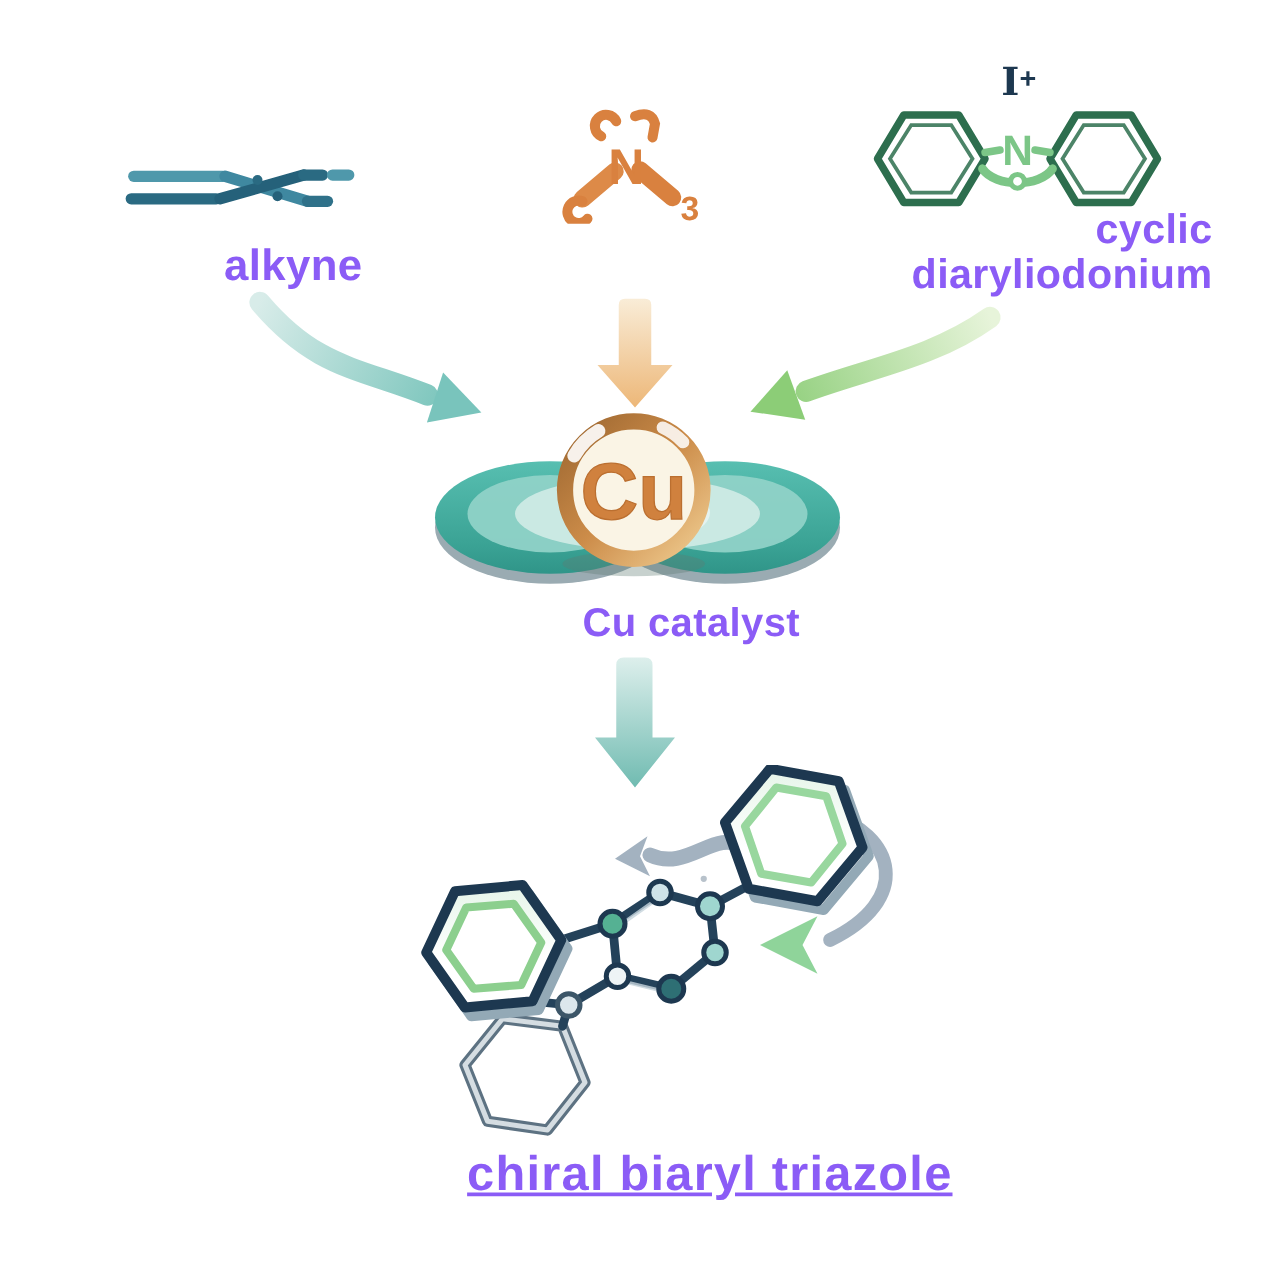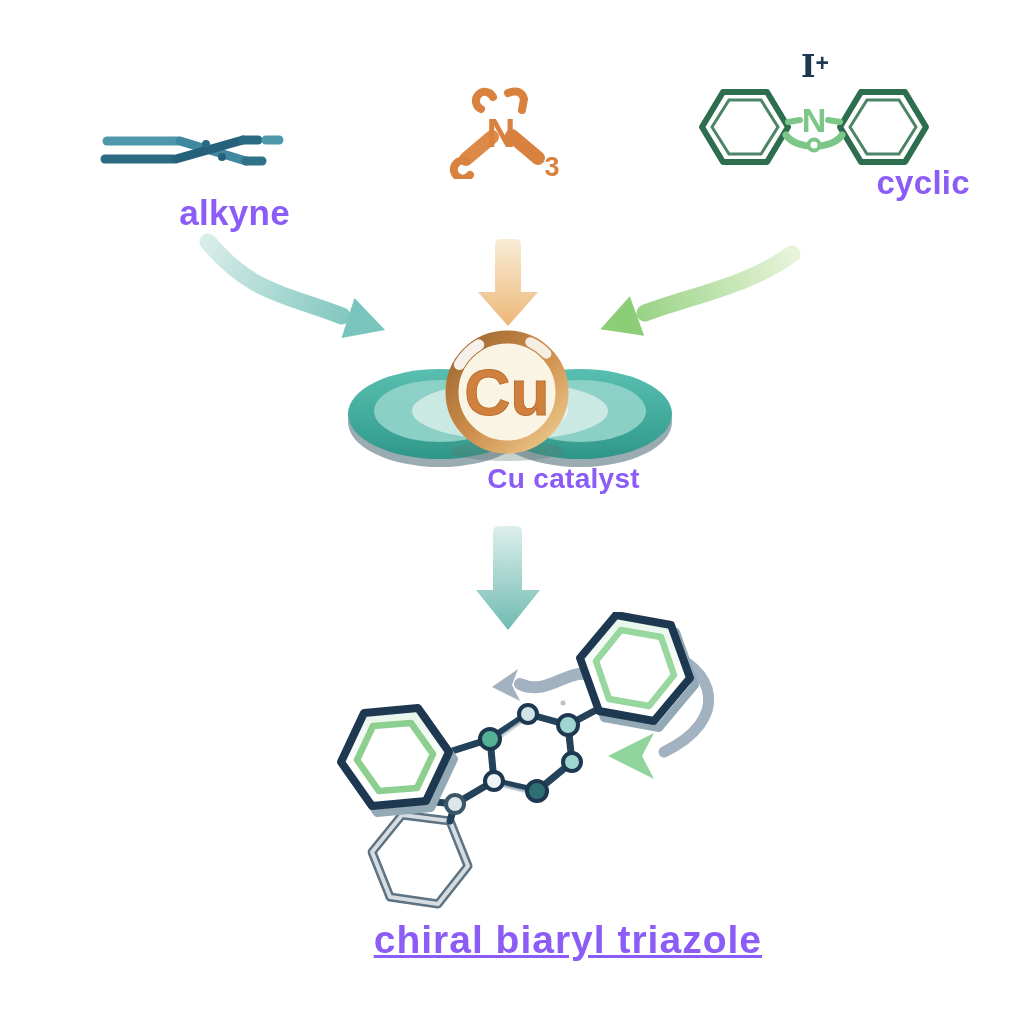--- a/index.html
+++ b/index.html
@@ -8,21 +8,21 @@
     font-family:"Liberation Sans", sans-serif;color:#1d3850;
   }
   .abs{position:absolute;}
   .lbl{
     font-weight:700;color:#8b5cf6;text-align:right;letter-spacing:.3px;
     line-height:1.08;
   }
   .lbl-alkyne{left:80px;top:194px;width:210px;font-size:35px;}
   .lbl-azide{left:425px;top:194px;width:165px;font-size:35px;}
   .lbl-diaryl{left:660px;top:165px;width:310px;font-size:33px;}
-  .lbl-catalyst{left:380px;top:464px;width:260px;font-size:28px;}
+  .lbl-catalyst{left:380px;top:481px;width:260px;font-size:32px;}
   .lbl-product{left:262px;top:919px;width:500px;font-size:39px;letter-spacing:1px;text-decoration:underline;}
   .iplus{
     left:780px;top:48px;width:70px;text-align:center;
     font-family:"DejaVu Serif", serif;font-weight:700;font-size:31px;color:#1d3850;
   }
   .iplus .charge{font-size:23px;vertical-align:6px;font-family:"Liberation Sans",sans-serif;}
   svg{display:block;}
 </style>
 </head>
 <body>
@@ -73,20 +73,21 @@
     <g fill="none" stroke="#7cc687" stroke-linecap="round">
       <path d="M 98,42 L 110,40" stroke-width="6"></path>
       <path d="M 138,40 L 150,42" stroke-width="6"></path>
       <path d="M 96,55 C 106,70 142,70 152,55" stroke-width="7"></path>
       <circle cx="124" cy="65" r="5.5" fill="#ffffff" stroke-width="4"></circle>
     </g>
     <text x="124" y="52" text-anchor="middle" font-family="Liberation Sans, sans-serif" font-size="34" font-weight="700" fill="#7cc687">N</text>
   </svg>
   <div class="abs lbl lbl-diaryl">
     <div>cyclic</div>
+    <div>diaryliodonium</div>
   </div>
 
   <svg class="abs" style="left:190px;top:228px" width="230" height="122" viewBox="0 0 230 122">
     <defs>
       <linearGradient id="gl" gradientUnits="userSpaceOnUse" x1="18" y1="12" x2="190" y2="100">
         <stop offset="0" stop-color="#d8ece9"></stop>
           <stop offset="1" stop-color="#6fc0b6"></stop>
       </linearGradient>
     </defs>
     <path d="M 18,14 C 62,66 96,66 152,88" fill="none" stroke="url(#gl)" stroke-width="17" stroke-linecap="round"></path>

